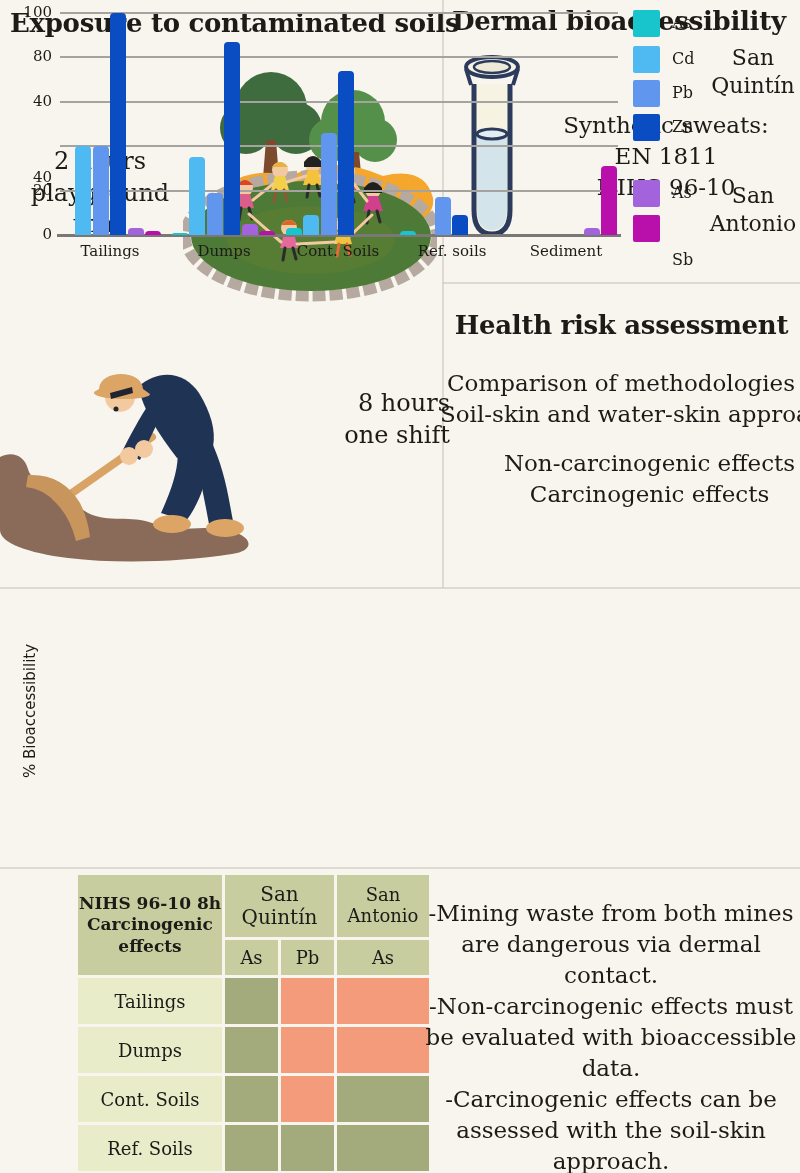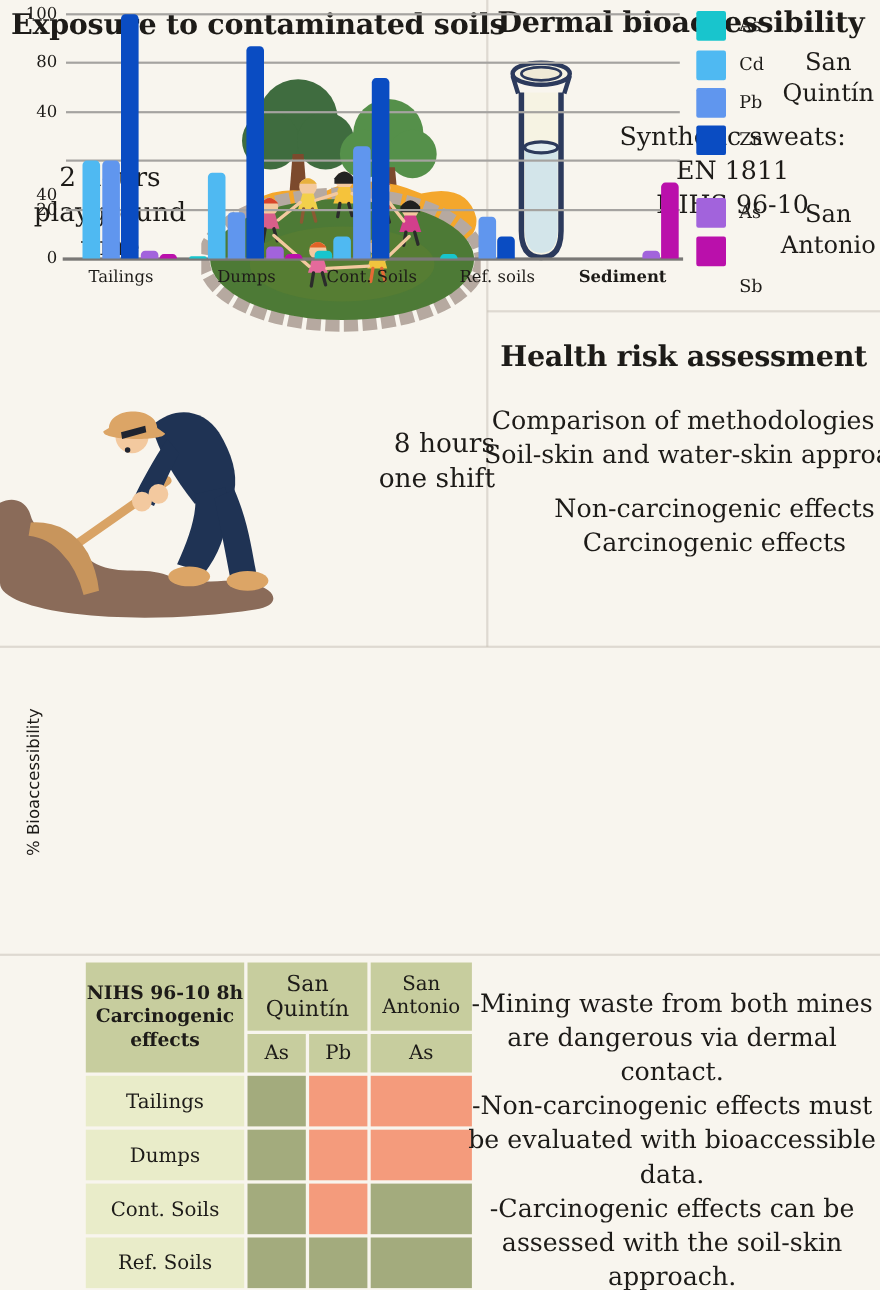--- a/index.html
+++ b/index.html
@@ -220,21 +220,21 @@
       <div class="bar" style="left: 128px; top: 228px; width: 16px; height: 7px; background: rgb(162, 99, 220);"></div>
       <div class="bar" style="left: 242px; top: 224px; width: 16px; height: 11px; background: rgb(162, 99, 220);"></div>
       <div class="bar" style="left: 584px; top: 228px; width: 16px; height: 7px; background: rgb(162, 99, 220);"></div>
       <div class="bar" style="left: 145px; top: 231px; width: 16px; height: 4px; background: rgb(186, 16, 171);"></div>
       <div class="bar" style="left: 259px; top: 231px; width: 16px; height: 4px; background: rgb(186, 16, 171);"></div>
       <div class="bar" style="left: 601px; top: 166px; width: 16px; height: 69px; background: rgb(186, 16, 171);"></div>
       <div class="xcat" style="left: 55px; top: 242px;">Tailings</div>
       <div class="xcat" style="left: 169px; top: 242px;">Dumps</div>
       <div class="xcat" style="left: 283px; top: 242px;">Cont. Soils</div>
       <div class="xcat" style="left: 397px; top: 242px;">Ref. soils</div>
-      <div class="xcat" style="left: 511px; top: 242px; font-weight: bold;">Sediment</div>
+      <div class="xcat" style="left: 511px; top: 242px;">Sediment</div>
       <div class="swatch" style="left: 633px; top: 10px; background: rgb(24, 197, 205);"></div>
       <div class="leg-label" style="top: 13px;">As</div>
       <div class="swatch" style="left: 633px; top: 46px; background: rgb(79, 185, 242);"></div>
       <div class="leg-label" style="top: 49px;">Cd</div>
       <div class="swatch" style="left: 633px; top: 80px; background: rgb(96, 150, 238);"></div>
       <div class="leg-label" style="top: 83px;">Pb</div>
       <div class="swatch" style="left: 633px; top: 114px; background: rgb(10, 76, 194);"></div>
       <div class="leg-label" style="top: 117px;">Zn</div>
       <div class="leg-group" style="top: 44px;">
         <div>San</div>

